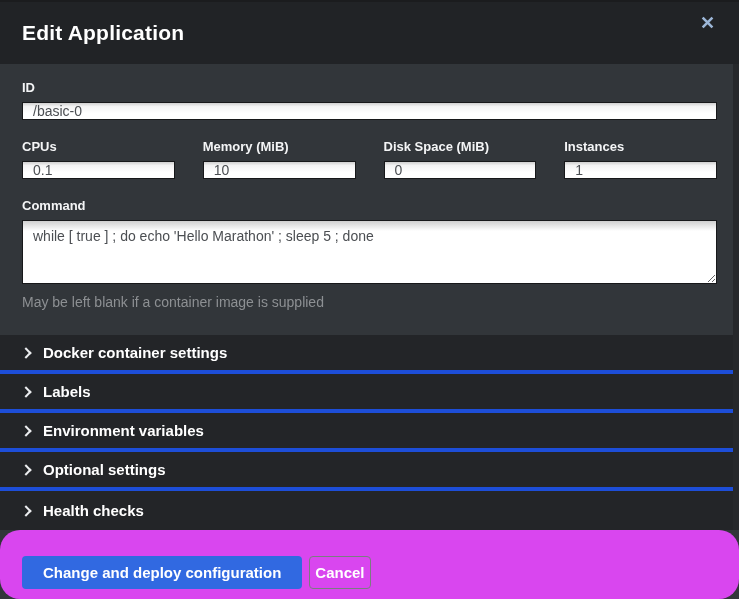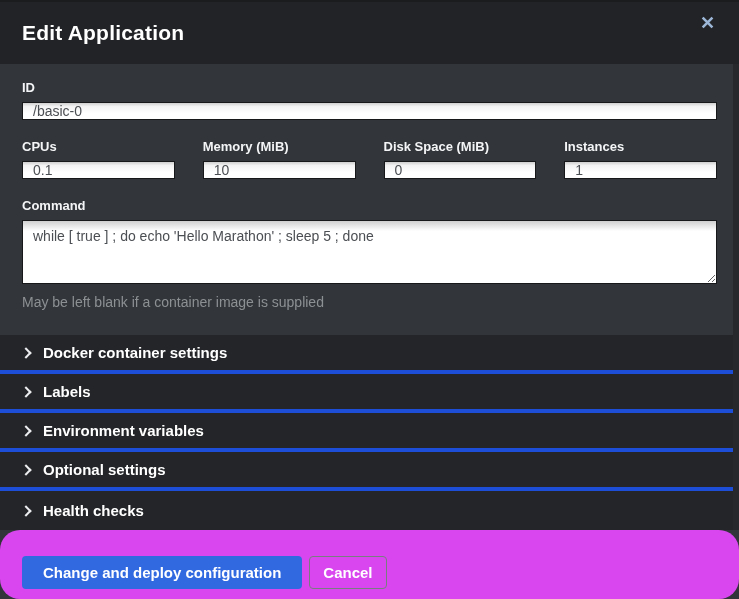--- a/index.html
+++ b/index.html
@@ -144,21 +144,21 @@
     cursor: pointer;
   }
   .btn-primary {
     background: #3169e1;
     border: none;
     padding: 0 21px;
   }
   .btn-cancel {
     background: transparent;
     border: 1px solid #7a7d80;
-    padding: 0 13px;
+    padding: 0 5px;
     margin-left: 7px;
   }
 
   
   .scroll-track {
     position: absolute;
     top: 64px;
     right: 0;
     width: 6px;
     height: 466px;

